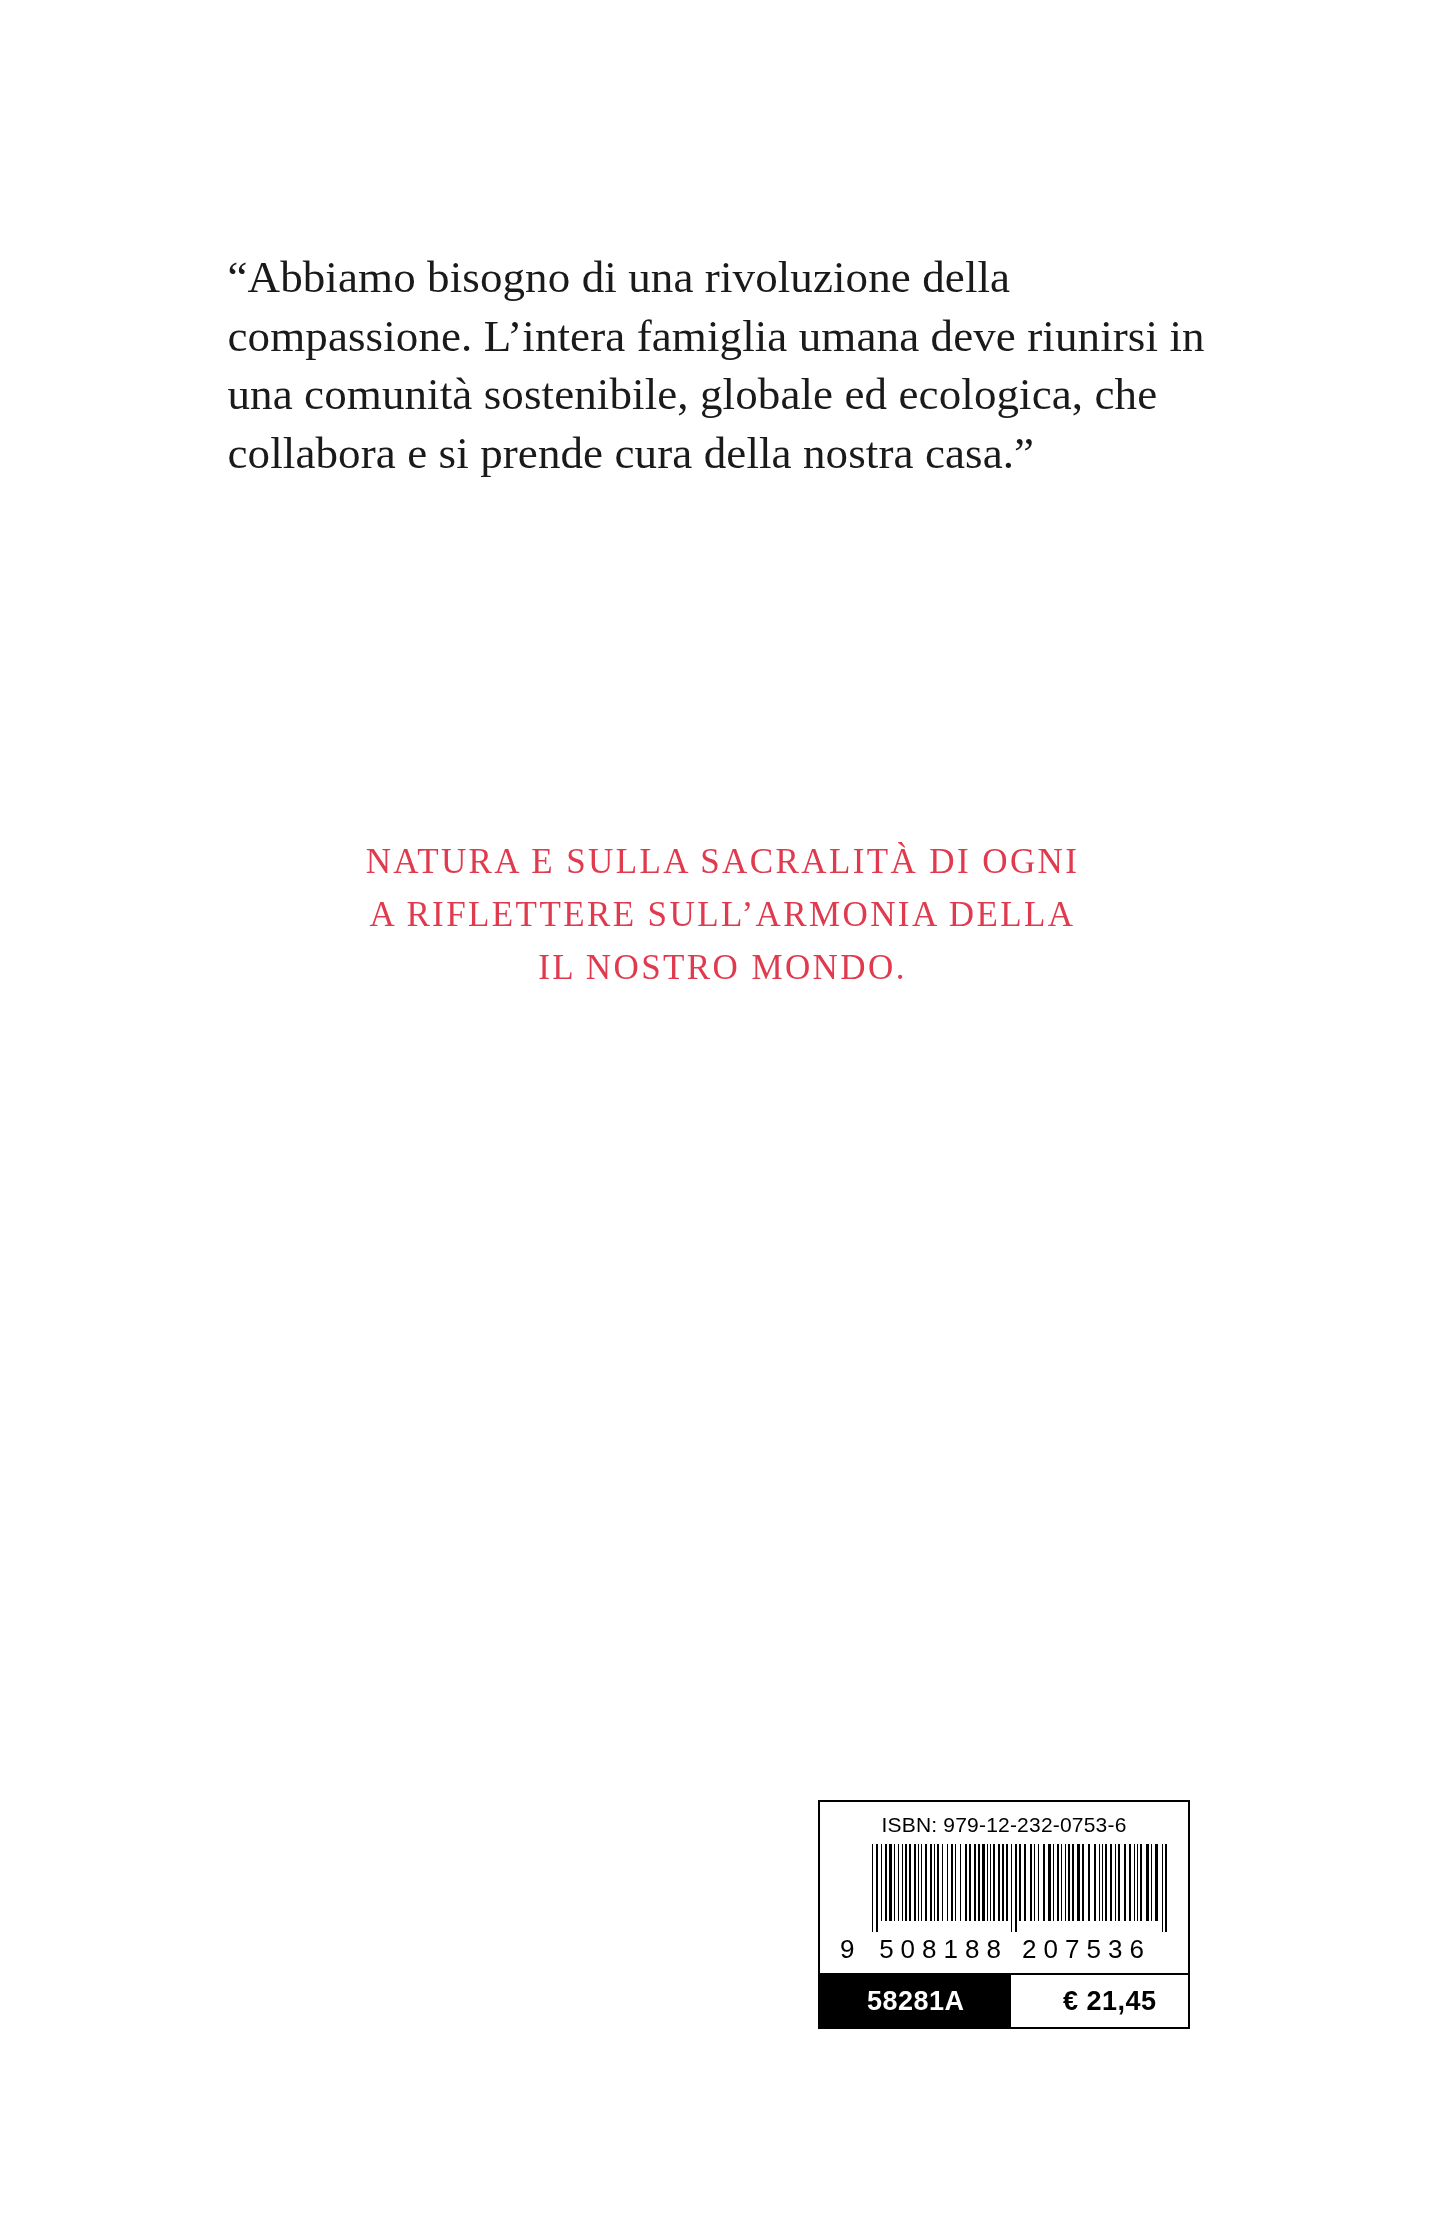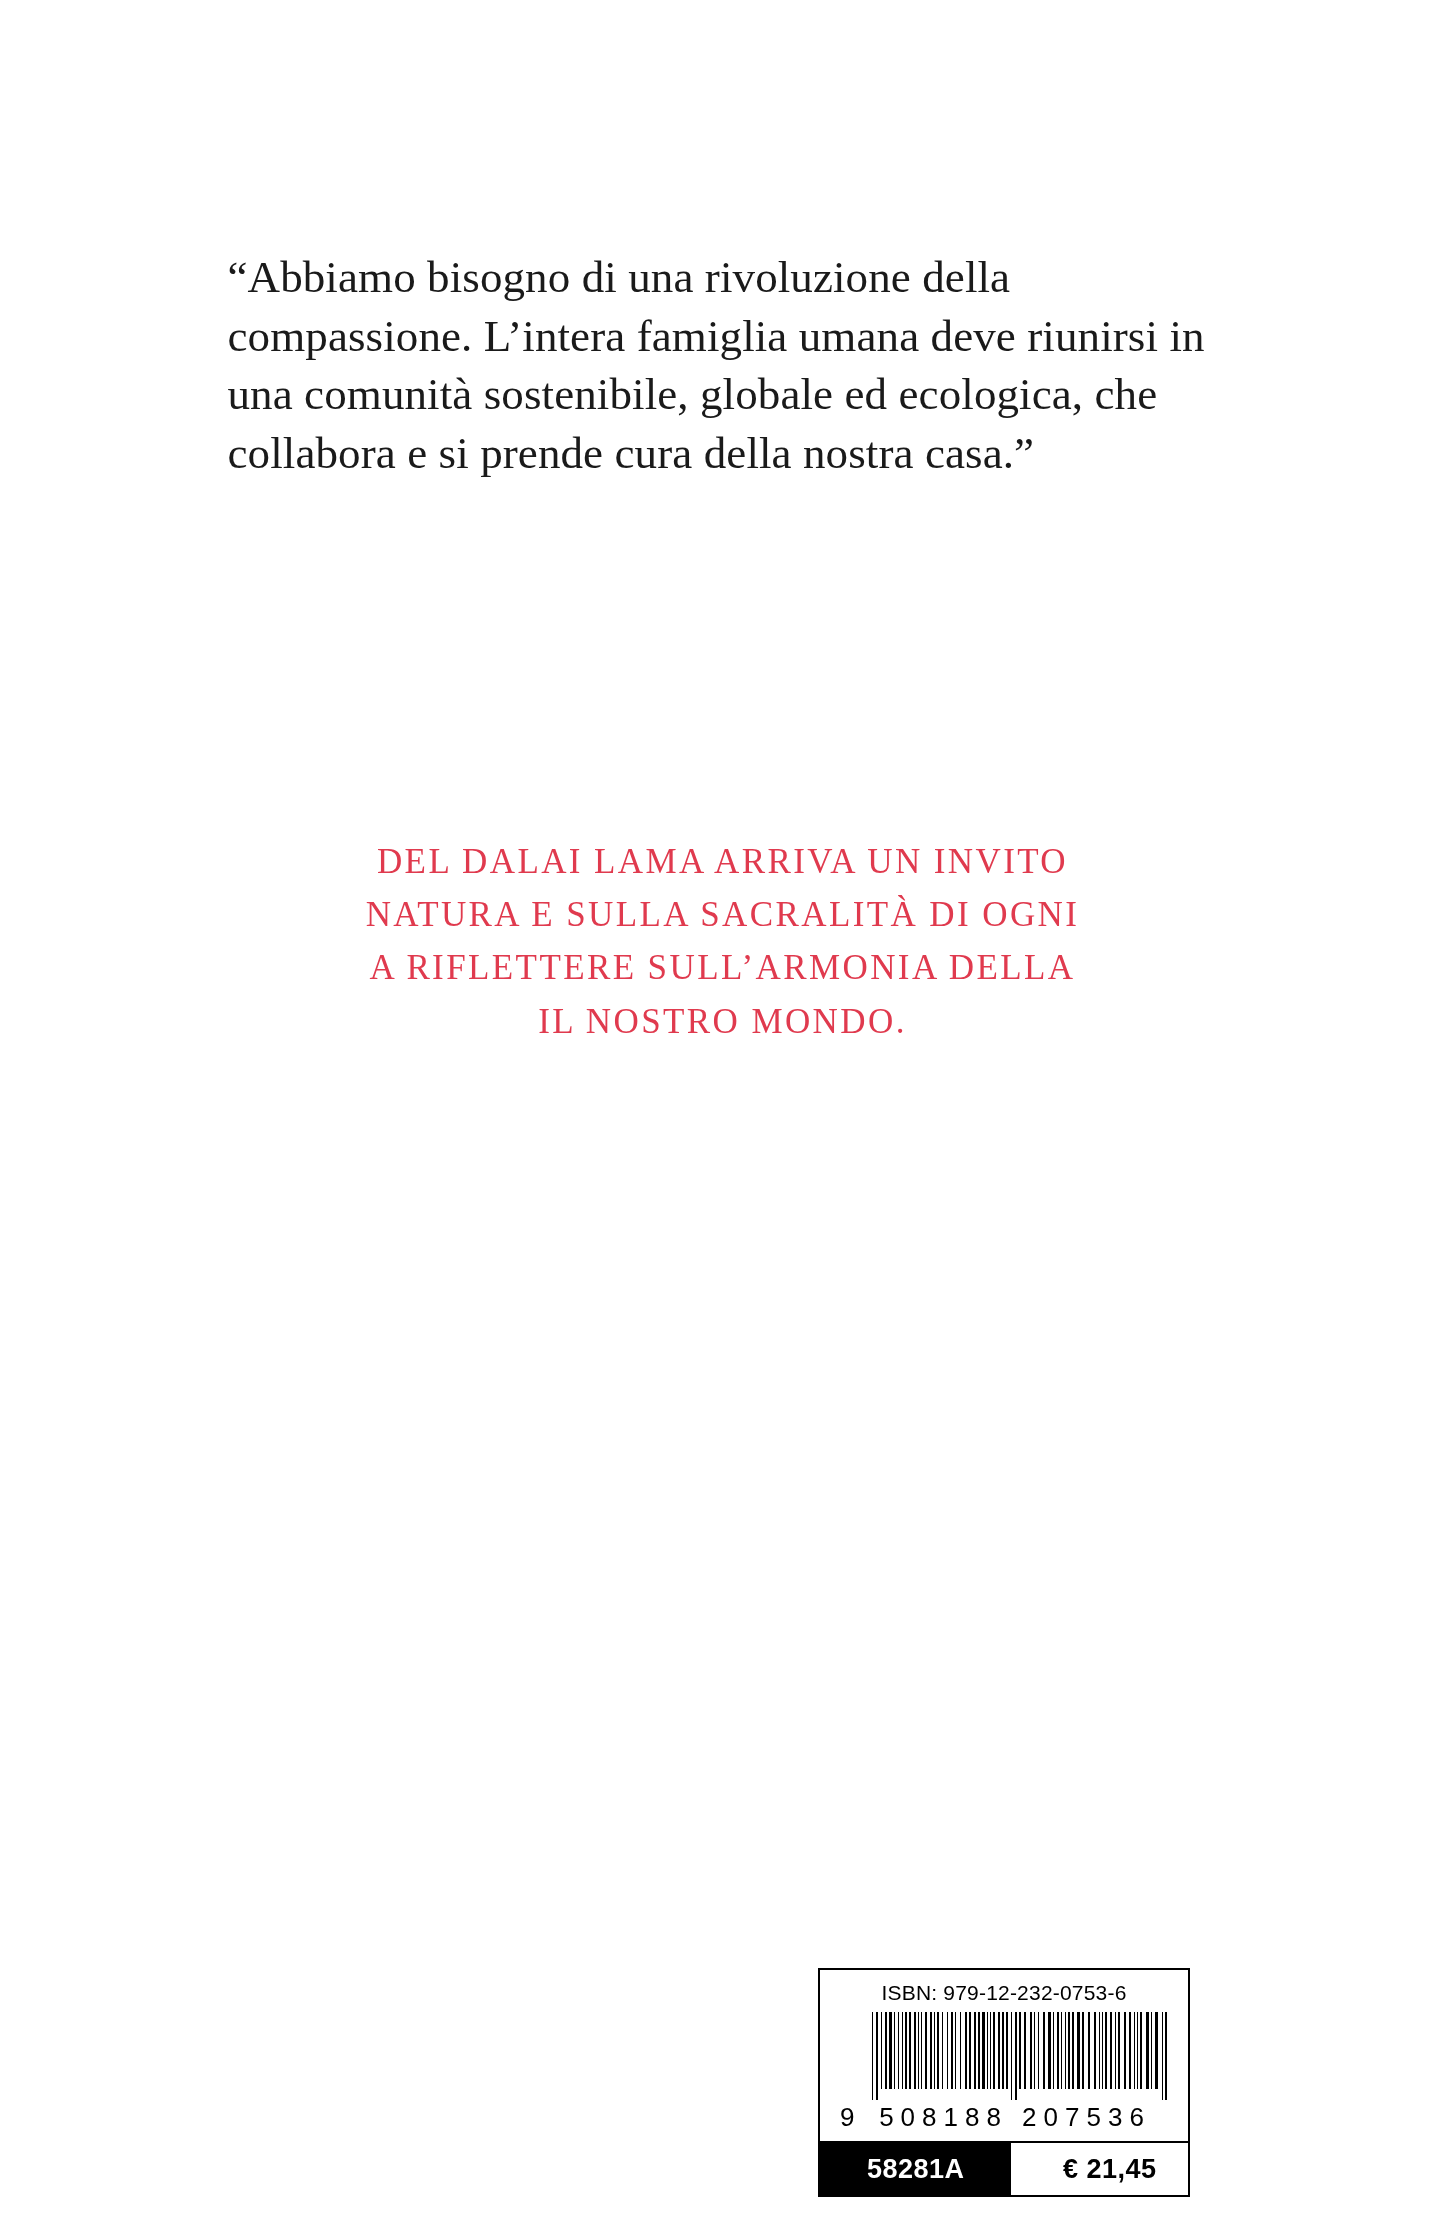--- a/index.html
+++ b/index.html
@@ -53,21 +53,21 @@
   }
   .blurb .line {
     display: block;
     white-space: nowrap;
   }
 
   
   .barcode-box {
     position: absolute;
     left: 818px;
-    top: 1968px;
+    top: 1800px;
     width: 372px;
     background: #ffffff;
     border: 2px solid #000000;
     box-sizing: border-box;
     padding: 0;
   }
   .isbn-text {
     text-align: center;
     font-family: "Liberation Sans", sans-serif;
     font-size: 21px;
@@ -137,21 +137,20 @@
   }
 </style>
 </head>
 <body>
 
 <div class="back-cover">
 
   <div class="quote">“Abbiamo bisogno di una rivoluzione della compassione. L’intera famiglia umana deve riunirsi in una comunità sostenibile, globale ed ecologica, che collabora e si prende cura della nostra casa.”</div>
 
   <div class="blurb">
-    <span class="line">del Dalai Lama arriva un invito</span>
     <span class="line">natura e sulla sacralità di ogni</span>
     <span class="line">a riflettere sull’armonia della</span>
     <span class="line">il nostro mondo.</span>
   </div>
 
   <div class="barcode-box">
     <div class="isbn-text">ISBN: 979-12-232-0753-6</div>
 
     <div class="bars-row">
       <div class="bars" id="bars">

